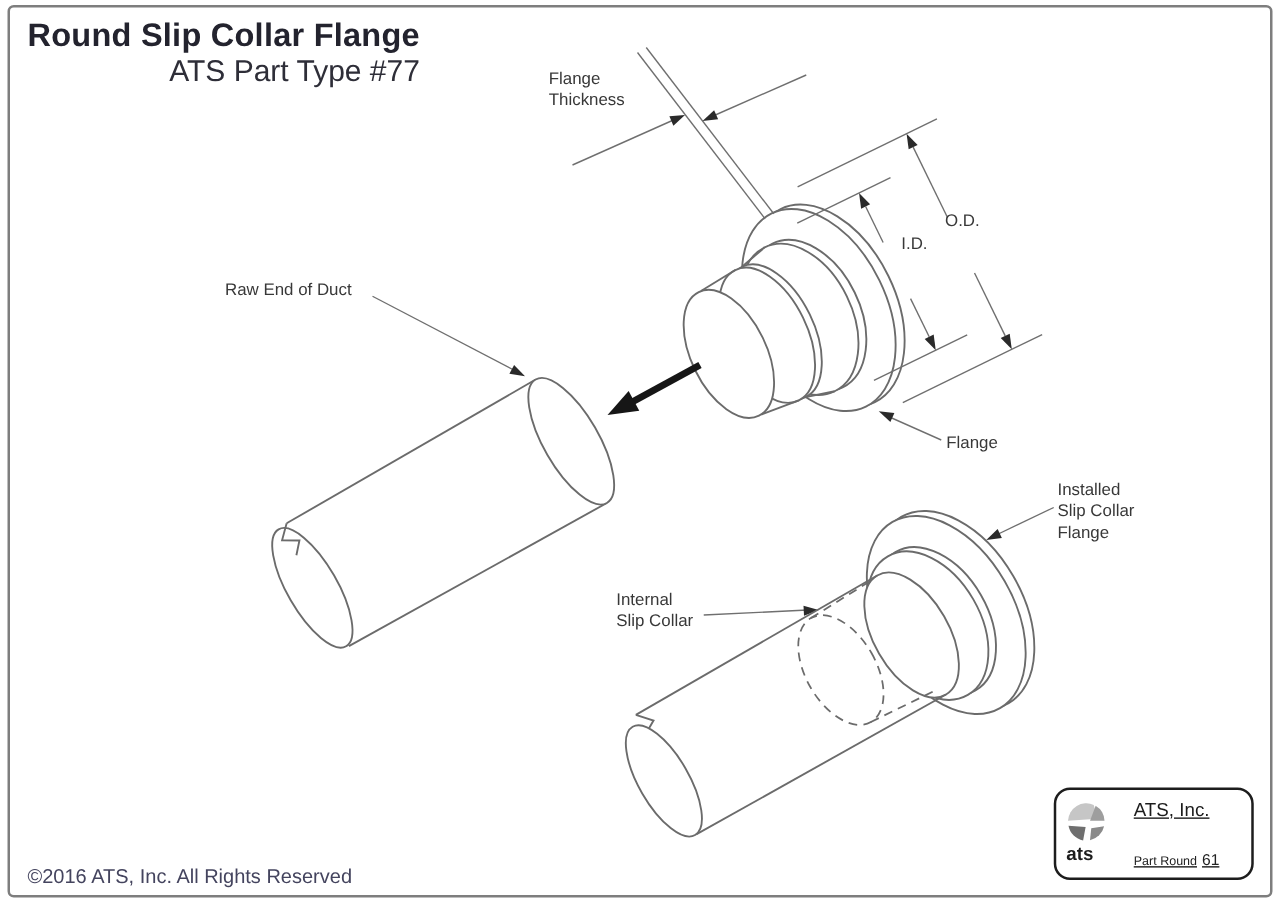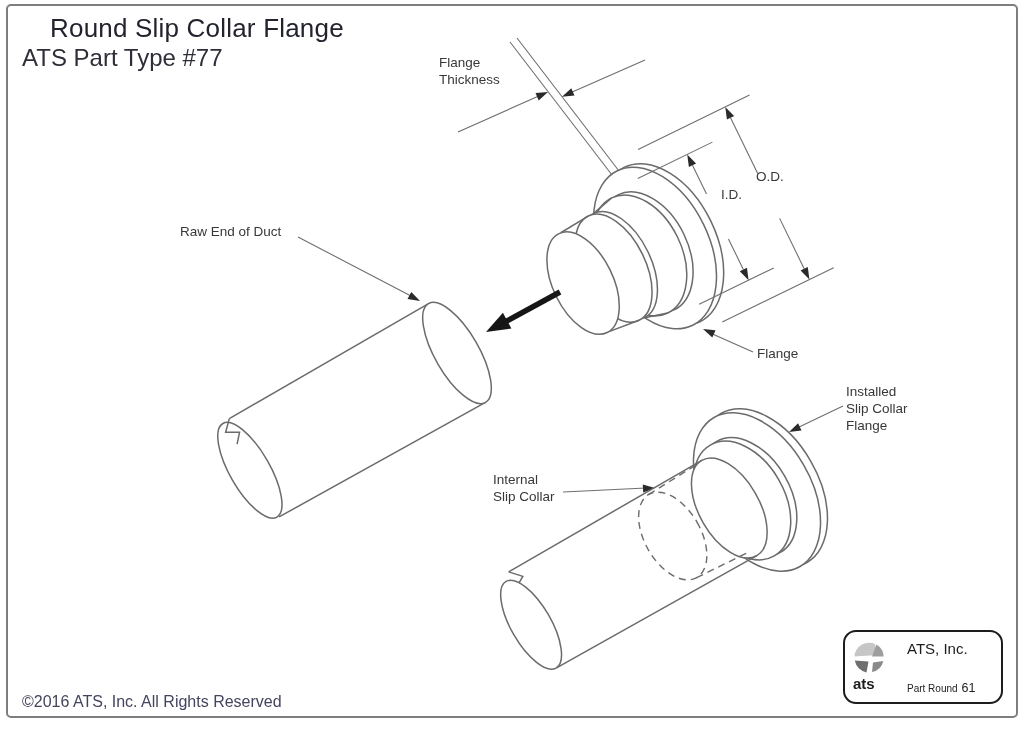--- a/index.html
+++ b/index.html
@@ -5,42 +5,42 @@
   html,body{margin:0;padding:0;background:#fff;}
   .page{
     position:relative;width:1024px;height:730px;background:#fff;overflow:hidden;
     font-family:"Liberation Sans","DejaVu Sans",sans-serif;
   }
   .frame{
     position:absolute;left:6px;top:4px;width:1008px;height:710px;
     border:2px solid #7e7e7e;border-radius:5px;pointer-events:none;
   }
   .title-block{position:absolute;left:22px;top:14px;line-height:1.12;}
-  .title{font-size:26px;font-weight:normal;color:#23232e;letter-spacing:.2px;margin-left:28px;}
-  .subtitle{font-size:24px;font-weight:normal;color:#2e2e38;margin-top:2px;}
+  .title{font-size:26px;font-weight:bold;color:#23232e;letter-spacing:.2px;}
+  .subtitle{font-size:24px;font-weight:normal;color:#2e2e38;margin-top:2px;text-align:right;}
   .copyright{
     position:absolute;left:22px;top:693px;font-size:16px;color:#44445e;
   }
   svg.diagram{position:absolute;left:0;top:0;}
   .ol{fill:#ffffff;stroke:#6b6b6b;stroke-width:1.5;}
   .ln{fill:none;stroke:#6b6b6b;stroke-width:1.5;}
   .dim{fill:none;stroke:#6f6f6f;stroke-width:1.1;}
   .ah{fill:#2a2a2a;stroke:none;}
   .dash{fill:none;stroke:#6b6b6b;stroke-width:1.4;stroke-dasharray:7 5;}
   .big-arrow-line{stroke:#161616;stroke-width:5.5;fill:none;}
   .big-arrow-head{fill:#161616;stroke:none;}
   .lbl{font-size:13.5px;fill:#383838;}
   .logo-box{
     position:absolute;left:843px;top:630px;width:160px;height:74px;
     border:2px solid #1d1d1d;border-radius:13px;background:#fff;
     display:flex;align-items:center;gap:10px;padding:0 8px;box-sizing:border-box;
   }
   .logo-col{display:flex;flex-direction:column;width:44px;}
   .logo-text{font-size:15px;font-weight:bold;color:#1c1c1c;margin-top:1px;}
-  .logo-right{display:flex;flex-direction:column;gap:24px;}
+  .logo-right{display:flex;flex-direction:column;gap:24px;text-decoration:underline;}
   .company{font-size:15px;color:#1c1c1c;}
   .part-type{font-size:10px;color:#222;}
   .part-type .val{font-size:12.5px;margin-left:4px;}
 </style>
 </head>
 <body>
 
 <div class="page">
 
   <div class="frame"></div>

